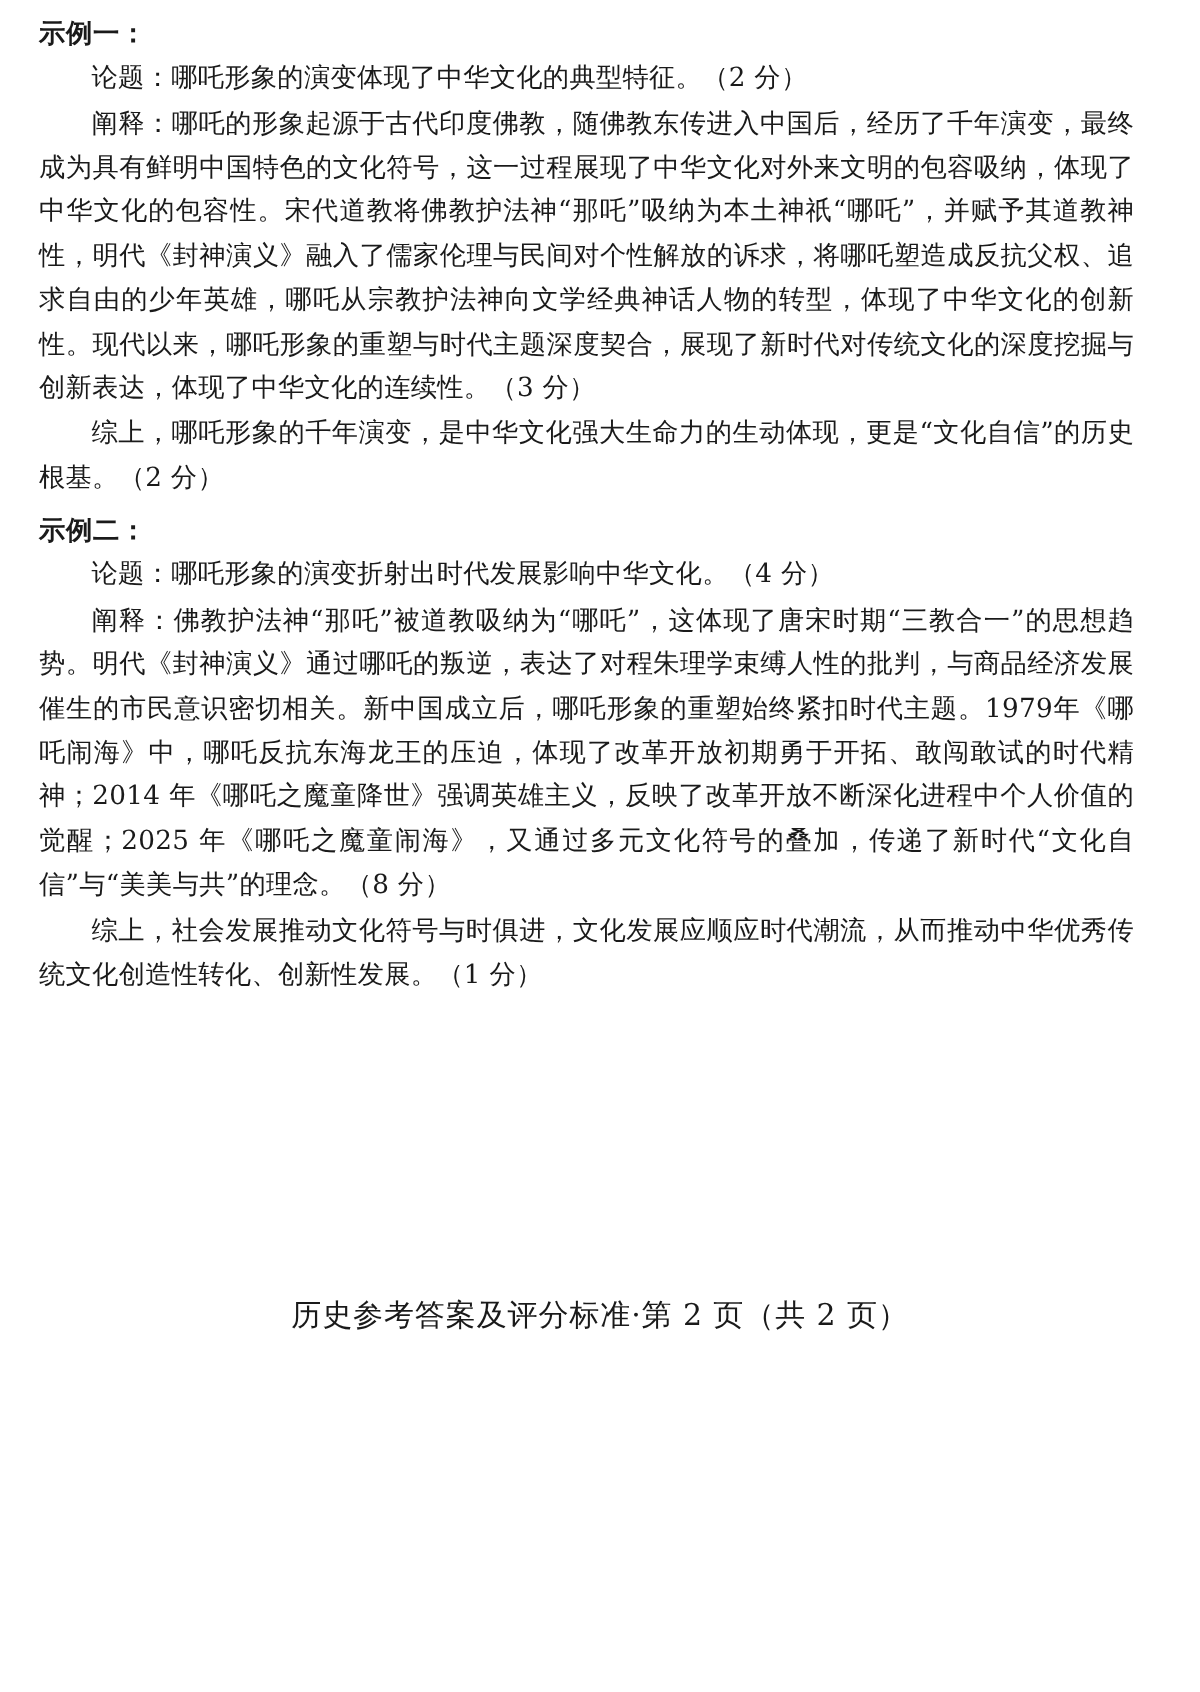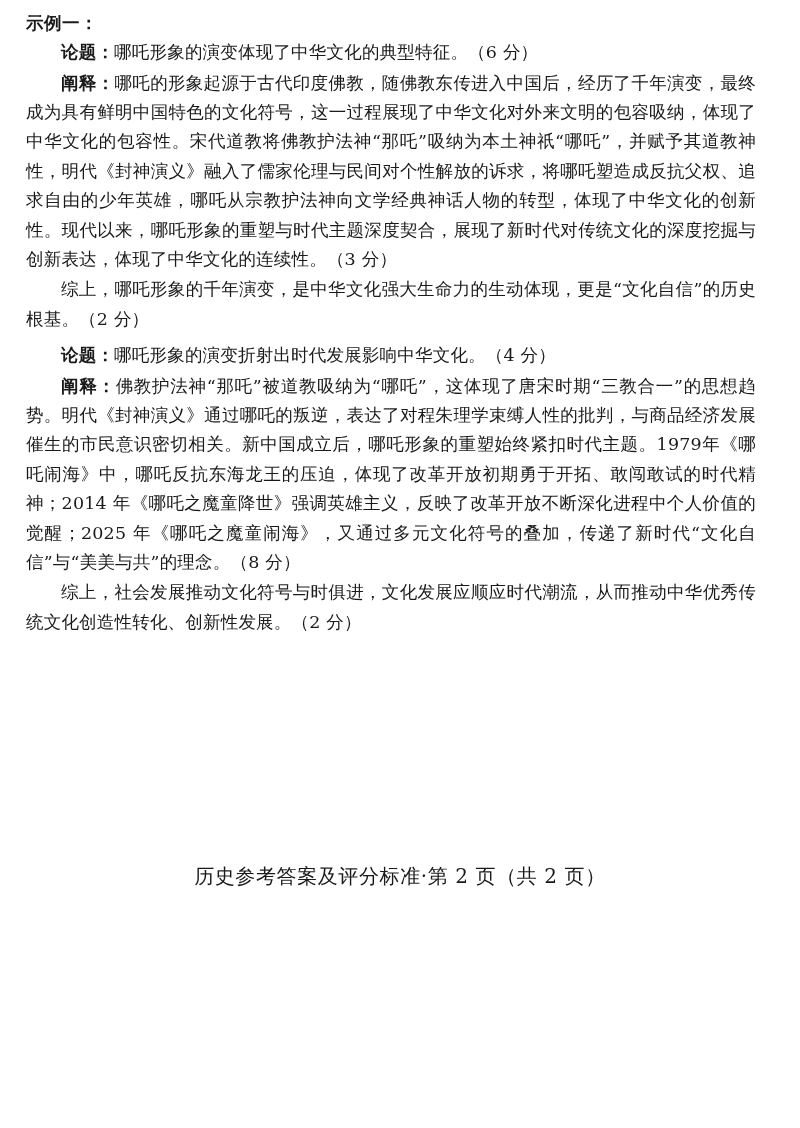--- a/index.html
+++ b/index.html
@@ -32,21 +32,21 @@
   .para {
     font-size: 17.5px;
     line-height: 1.68;
     margin: 0 0 1px 0;
     text-align: justify;
     text-justify: inter-ideograph;
     text-indent: 2em;
     letter-spacing: 0.2px;
   }
   .para .lead {
-    font-weight: bold;
+    font-weight: normal;
   }
   .block-gap {
     height: 6px;
   }
   .footer {
     position: absolute;
     left: 0;
     right: 0;
     bottom: 22px;
     text-align: center;
@@ -54,27 +54,28 @@
     letter-spacing: 0.6px;
   }
 </style>
 </head>
 <body>
 
 <div class="page">
 
   <div class="section-block">
     <div class="section-heading">示例一：</div>
-    <p class="para"><span class="lead">论题：</span><span>哪吒形象的演变体现了中华文化的典型特征。（6 分）</span></p>
+    <p class="para"><span class="lead">论题：</span><span>哪吒形象的演变体现了中华文化的典型特征。（2 分）</span></p>
     <p class="para"><span class="lead">阐释：</span><span>哪吒的形象起源于古代印度佛教，随佛教东传进入中国后，经历了千年演变，最终成为具有鲜明中国特色的文化符号，这一过程展现了中华文化对外来文明的包容吸纳，体现了中华文化的包容性。宋代道教将佛教护法神“那吒”吸纳为本土神祇“哪吒”，并赋予其道教神性，明代《封神演义》融入了儒家伦理与民间对个性解放的诉求，将哪吒塑造成反抗父权、追求自由的少年英雄，哪吒从宗教护法神向文学经典神话人物的转型，体现了中华文化的创新性。现代以来，哪吒形象的重塑与时代主题深度契合，展现了新时代对传统文化的深度挖掘与创新表达，体现了中华文化的连续性。（3 分）</span></p>
     <p class="para"><span class="lead"></span><span>综上，哪吒形象的千年演变，是中华文化强大生命力的生动体现，更是“文化自信”的历史根基。（2 分）</span></p>
   </div>
 
   <div class="block-gap"></div>
 
   <div class="section-block">
+    <div class="section-heading">示例二：</div>
     <p class="para"><span class="lead">论题：</span><span>哪吒形象的演变折射出时代发展影响中华文化。（4 分）</span></p>
     <p class="para"><span class="lead">阐释：</span><span>佛教护法神“那吒”被道教吸纳为“哪吒”，这体现了唐宋时期“三教合一”的思想趋势。明代《封神演义》通过哪吒的叛逆，表达了对程朱理学束缚人性的批判，与商品经济发展催生的市民意识密切相关。新中国成立后，哪吒形象的重塑始终紧扣时代主题。1979年《哪吒闹海》中，哪吒反抗东海龙王的压迫，体现了改革开放初期勇于开拓、敢闯敢试的时代精神；2014 年《哪吒之魔童降世》强调英雄主义，反映了改革开放不断深化进程中个人价值的觉醒；2025 年《哪吒之魔童闹海》，又通过多元文化符号的叠加，传递了新时代“文化自信”与“美美与共”的理念。（8 分）</span></p>
-    <p class="para"><span class="lead"></span><span>综上，社会发展推动文化符号与时俱进，文化发展应顺应时代潮流，从而推动中华优秀传统文化创造性转化、创新性发展。（2 分）</span></p>
+    <p class="para"><span class="lead"></span><span>综上，社会发展推动文化符号与时俱进，文化发展应顺应时代潮流，从而推动中华优秀传统文化创造性转化、创新性发展。（1 分）</span></p>
   </div>
 
   <div class="footer">历史参考答案及评分标准·第 2 页（共 2 页）</div>
 </div>
 
 </body></html>

